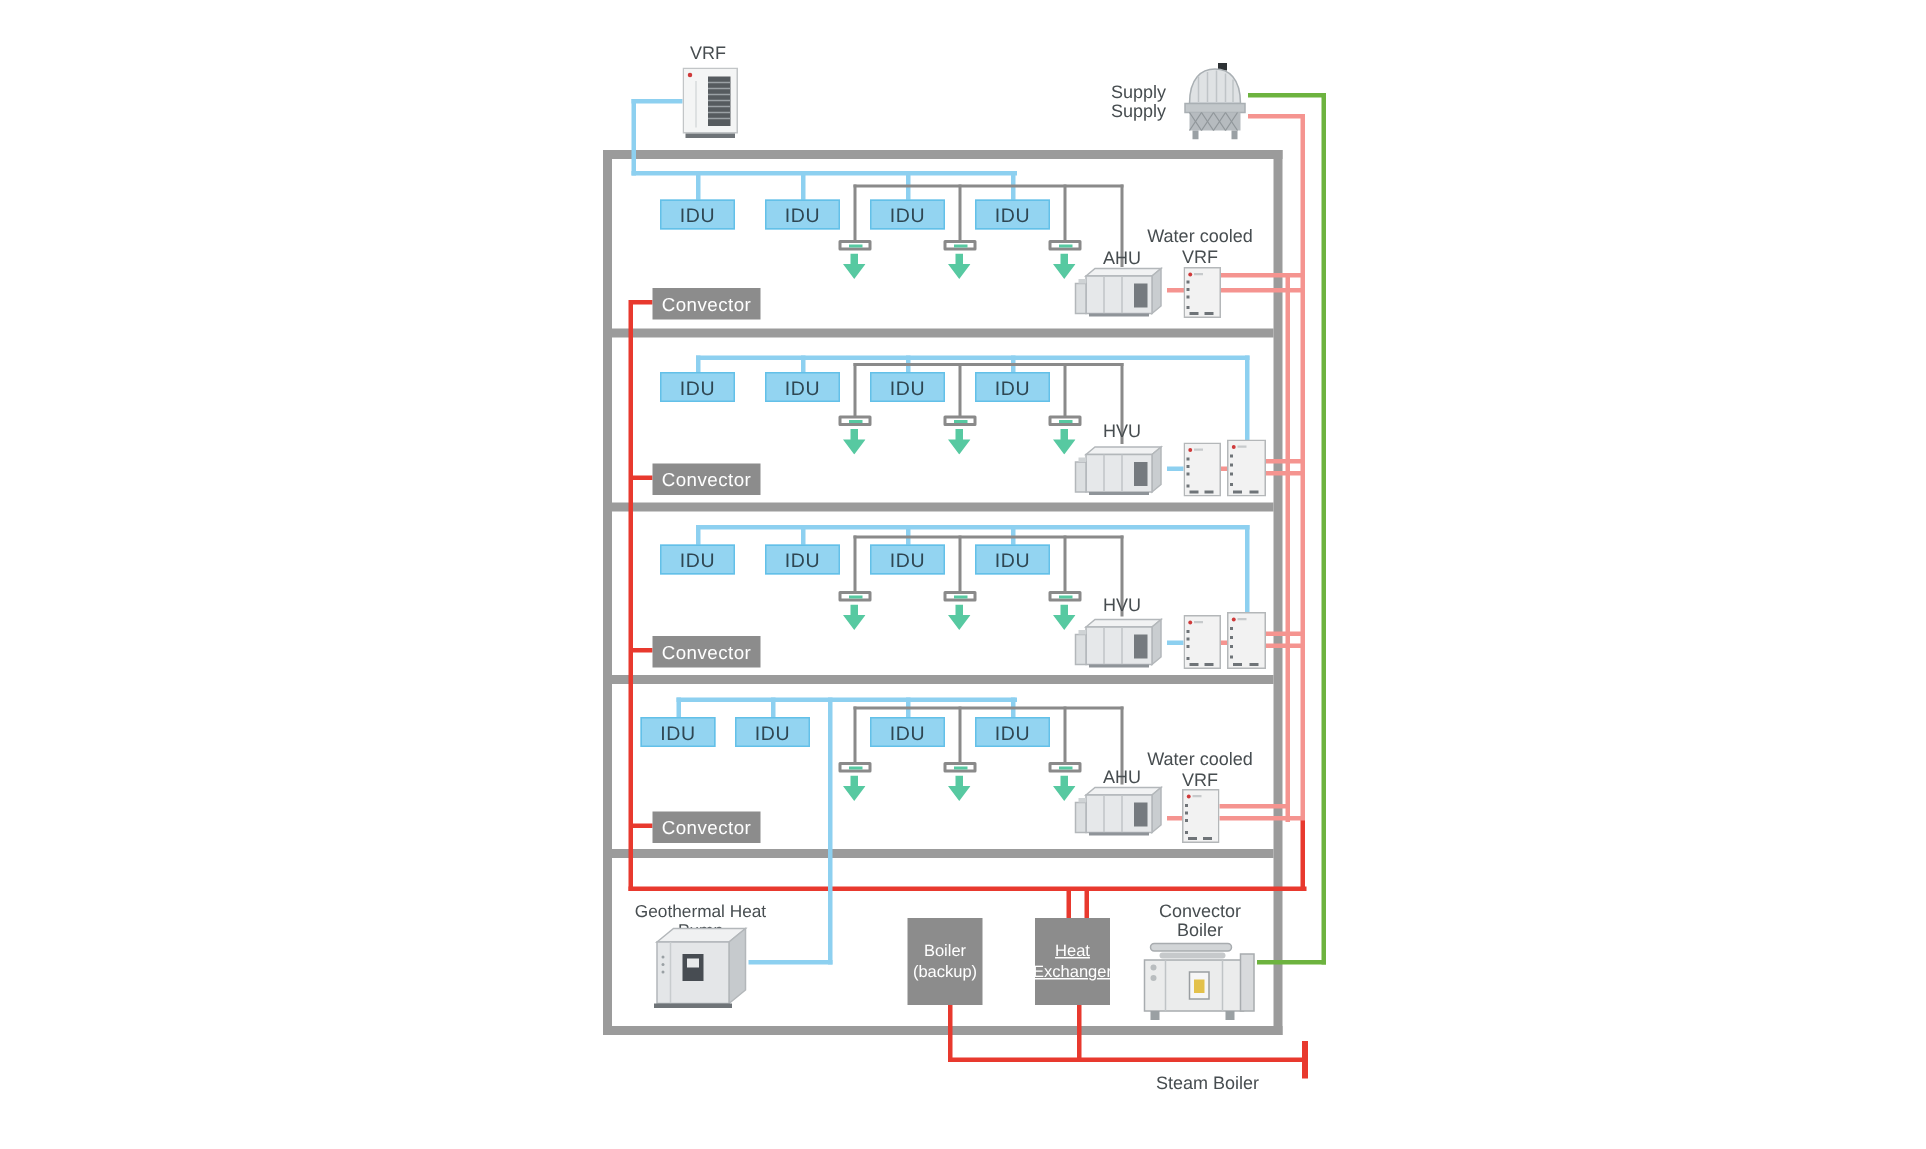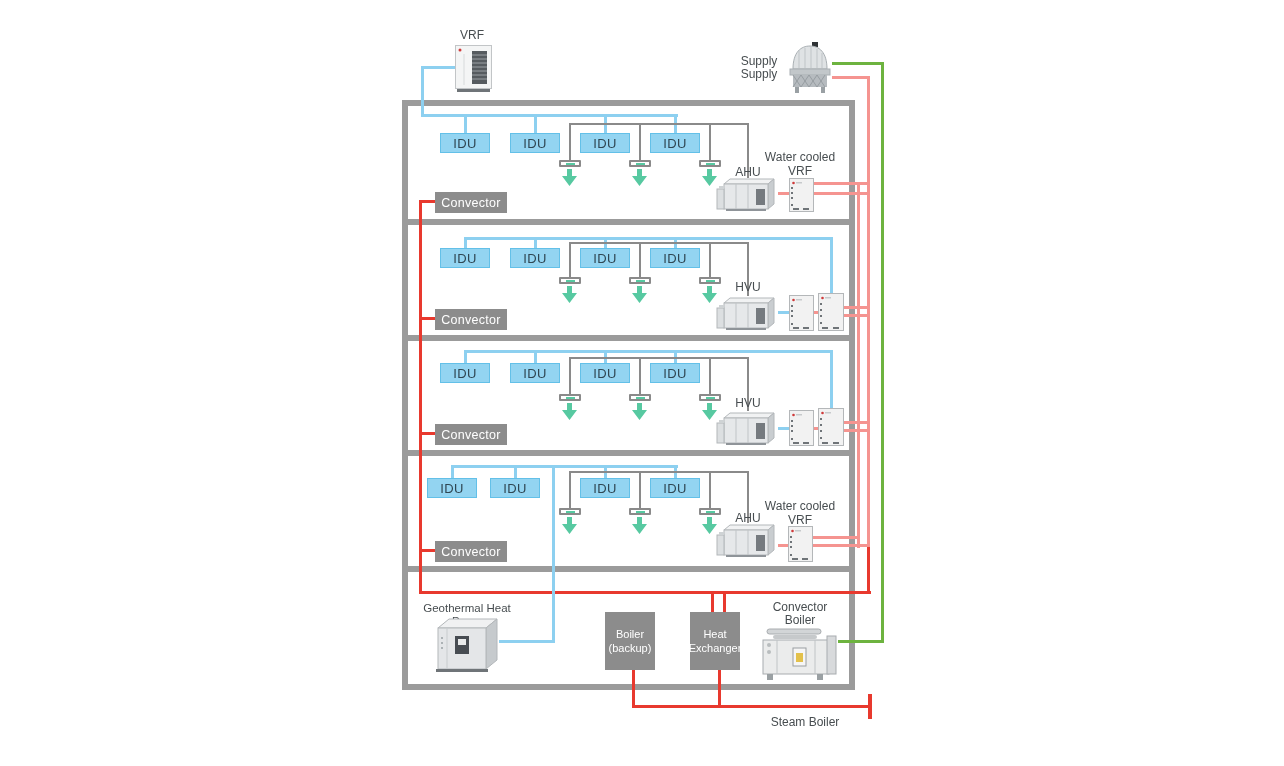--- a/index.html
+++ b/index.html
@@ -463,21 +463,21 @@
         <circle cx="9" cy="27" r="1" fill="#9aa0a4"></circle>
       <circle cx="9" cy="32" r="1" fill="#9aa0a4"></circle>
       <rect x="3" y="53" width="52" height="3" fill="#6f7478"></rect>
     </svg>
   </div>
 
   <div class="plant" style="left:605px;top:612px;">
     <div>Boiler</div>
     <div>(backup)</div>
   </div>
-  <div class="plant" style="left:690px;top:612px;">
+  <div class="plant" style="left:690px;top:612px;text-decoration:underline;">
     <div>Heat</div>
     <div>Exchanger</div>
   </div>
 
   <div class="lbl" style="left:769px;top:601px;width:62px;">
     <div>Convector</div>
     <div>Boiler</div>
   </div>
   <div class="equip" style="left:757px;top:624px;">
     <svg width="83" height="58" viewBox="0 0 83 58">

